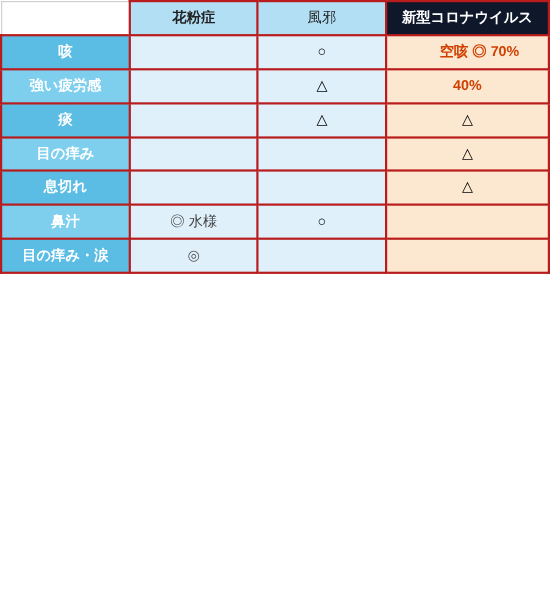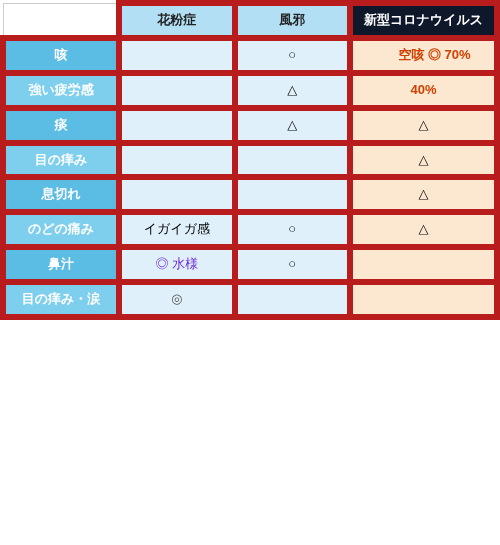--- a/index.html
+++ b/index.html
@@ -7,42 +7,42 @@
       font-family: 'Hiragino Sans', 'Meiryo', 'Yu Gothic', sans-serif;
       font-size: 13px;
       background: #fff;
       width: 500px;
     }
     table {
       width: 500px;
       border-collapse: collapse;
     }
     th, td {
-      border: 6px solid #b91c1c;
+      border: 2px solid #b91c1c;
       text-align: center;
       vertical-align: middle;
       padding: 6px 4px;
       line-height: 1.3;
     }
     
     .th-empty {
       background: #fff;
       border: 1px solid #ccc;
       width: 120px;
     }
     .th-kafun {
       background: #b3dff5;
       color: #222;
       font-weight: bold;
       width: 120px;
     }
     .th-kaze {
       background: #b3dff5;
       color: #222;
-      font-weight: bold;
+      font-weight: normal;
       width: 120px;
     }
     .th-corona {
       background: #0f172a;
       color: #fff;
       font-weight: bold;
       width: 152px;
     }
     
     .row-label {
@@ -102,28 +102,22 @@
         <td class="cell-kaze"></td>
         <td class="cell-corona"><span>△</span></td>
       </tr>
       <tr>
         <td class="row-label">息切れ</td>
         <td class="cell-kafun"></td>
         <td class="cell-kaze"></td>
         <td class="cell-corona"><span>△</span></td>
       </tr>
       <tr>
-        <td class="row-label">のどの痛み</td>
-        <td class="cell-kafun"><span>イガイガ感</span></td>
-        <td class="cell-kaze">○</td>
-        <td class="cell-corona"><span>△</span></td>
-      </tr>
-      <tr>
         <td class="row-label">鼻汁</td>
-        <td class="cell-kafun"><span style="color: #6d28d9;">◎ 水様</span></td>
+        <td class="cell-kafun"><span style="color: #404040;">◎ 水様</span></td>
         <td class="cell-kaze">○</td>
         <td class="cell-corona"></td>
       </tr>
       <tr>
         <td class="row-label">目の痒み・涙</td>
         <td class="cell-kafun"><span style="color: rgb(85, 85, 85);">◎</span></td>
         <td class="cell-kaze"></td>
         <td class="cell-corona"></td>
       </tr>
     </tbody>

